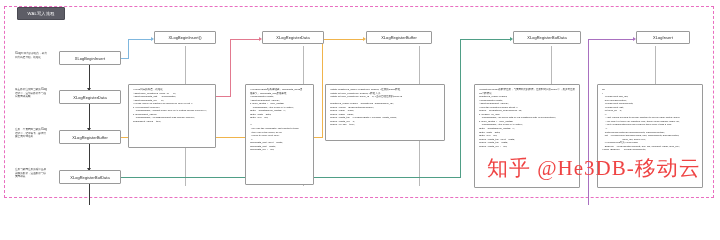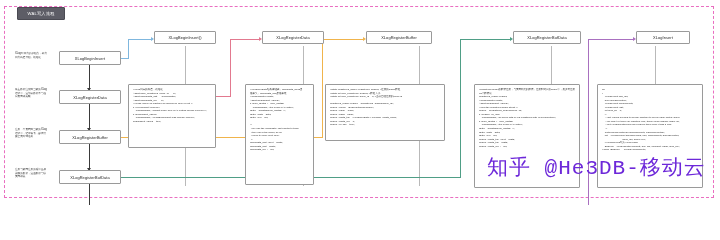--- a/index.html
+++ b/index.html
@@ -44,22 +44,22 @@
   .v{width:1px;}
 
   
   .arw{position:absolute;width:0;height:0;}
   .arw-d{border-left:2.2px solid transparent;border-right:2.2px solid transparent;
          border-top:3px solid #3a3a3a;}
   .arw-r{border-top:2px solid transparent;border-bottom:2px solid transparent;}
 
   
   #watermark{position:absolute;left:487px;top:158px;
-    font-size:21px;line-height:1;color:#6d28d9;white-space:nowrap;
-    font-family:Liberation Mono, monospace;letter-spacing:1px;}
+    font-size:21px;line-height:1;color:#ef4444;white-space:nowrap;
+    font-family:Liberation Serif, serif;letter-spacing:1px;}
 </style>
 </head>
 <body>
 
 <div id="canvas">
 
   <div id="page-border"></div>
 
   <div id="doc-tag">WAL写入流程</div>
 

